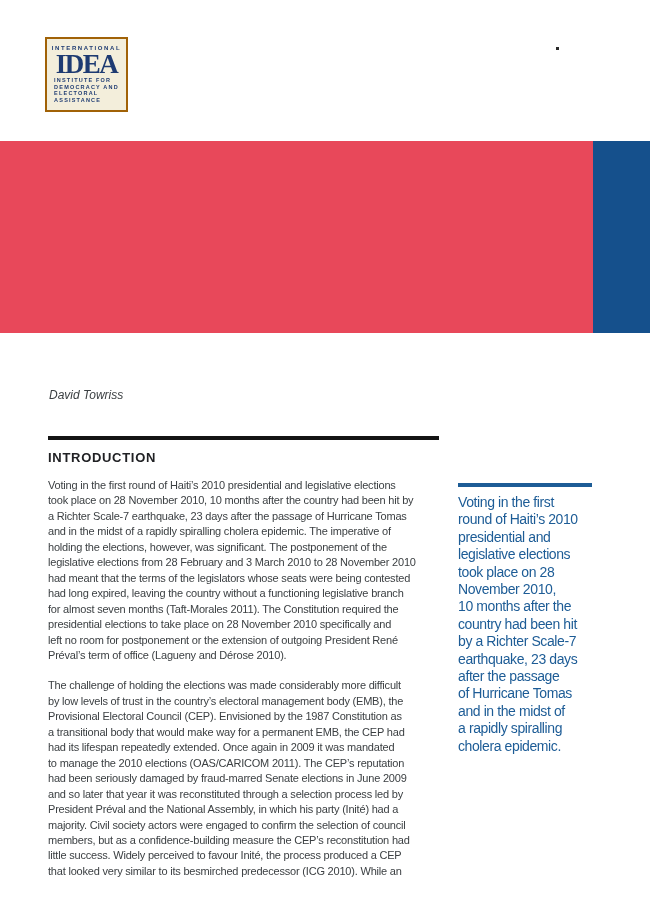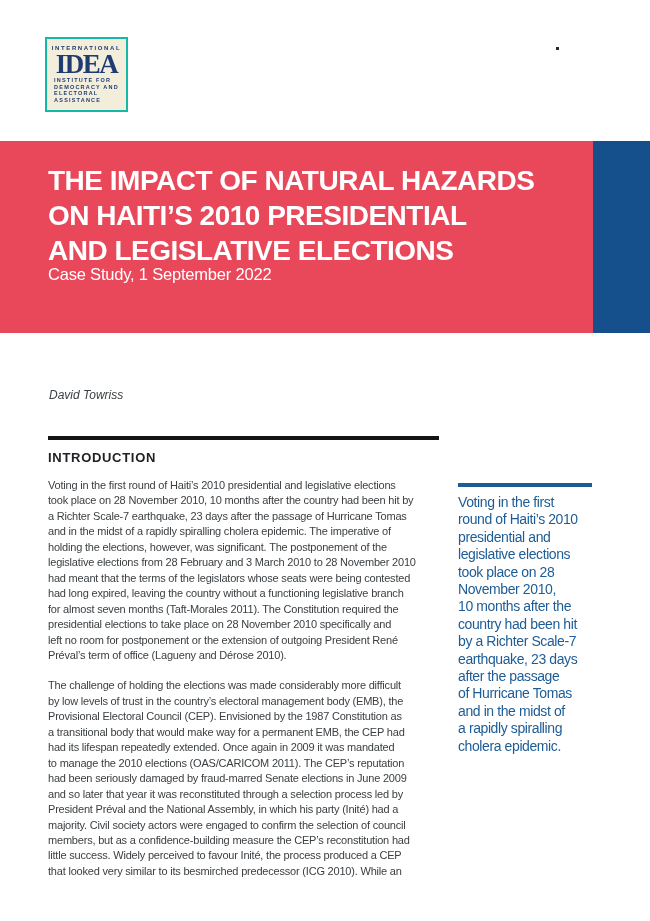--- a/index.html
+++ b/index.html
@@ -13,21 +13,21 @@
     font-family: "Liberation Sans", sans-serif;
     margin: 0 auto;
   }
 
   
   .logo-box {
     position: absolute;
     left: 45px; top: 37px;
     width: 83px; height: 75px;
     background: #F3EEDB;
-    border: 2px solid #14b8a6;
+    border: 2px solid #a16207;
     display: flex;
     flex-direction: column;
     align-items: center;
     padding-top: 6px;
     text-align: center;
   }
   .logo-top {
     font-size: 6px;
     font-weight: bold;
     letter-spacing: 1.6px;
@@ -165,24 +165,20 @@
     <div class="logo-sub">INSTITUTE FOR
 DEMOCRACY AND
 ELECTORAL
 ASSISTANCE</div>
   </div>
 
   <div class="stray-dot"></div>
 
   <div class="banner">
     <div class="banner-accent"></div>
-    <div class="report-title">THE IMPACT OF NATURAL HAZARDS
-ON HAITI’S 2010 PRESIDENTIAL
-AND LEGISLATIVE ELECTIONS</div>
-    <div class="report-subtitle">Case Study, 1 September 2022</div>
   </div>
 
   <div class="author">David Towriss</div>
 
   <div class="section-rule"></div>
   <div class="section-heading">INTRODUCTION</div>
 
   <div class="body-col">
     <p>Voting in the first round of Haiti’s 2010 presidential and legislative elections
 took place on 28 November 2010, 10 months after the country had been hit by

